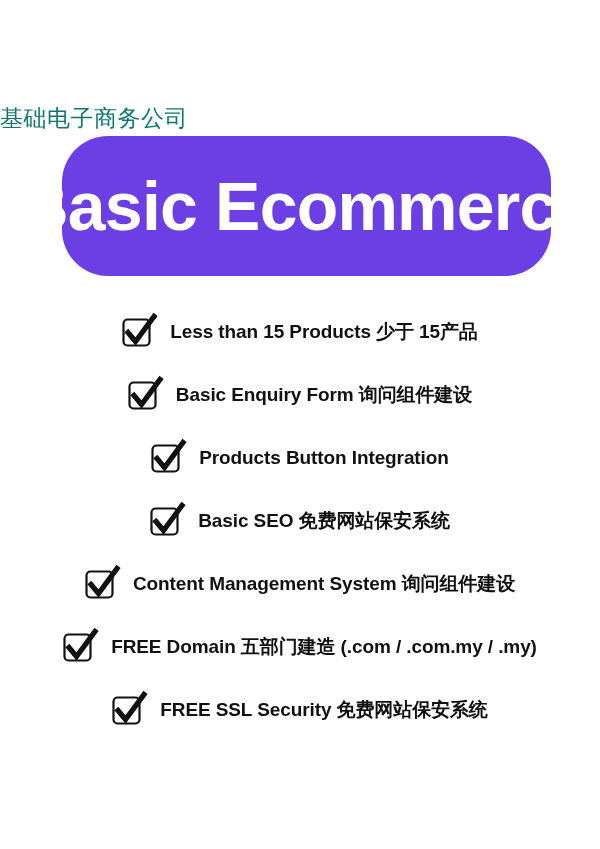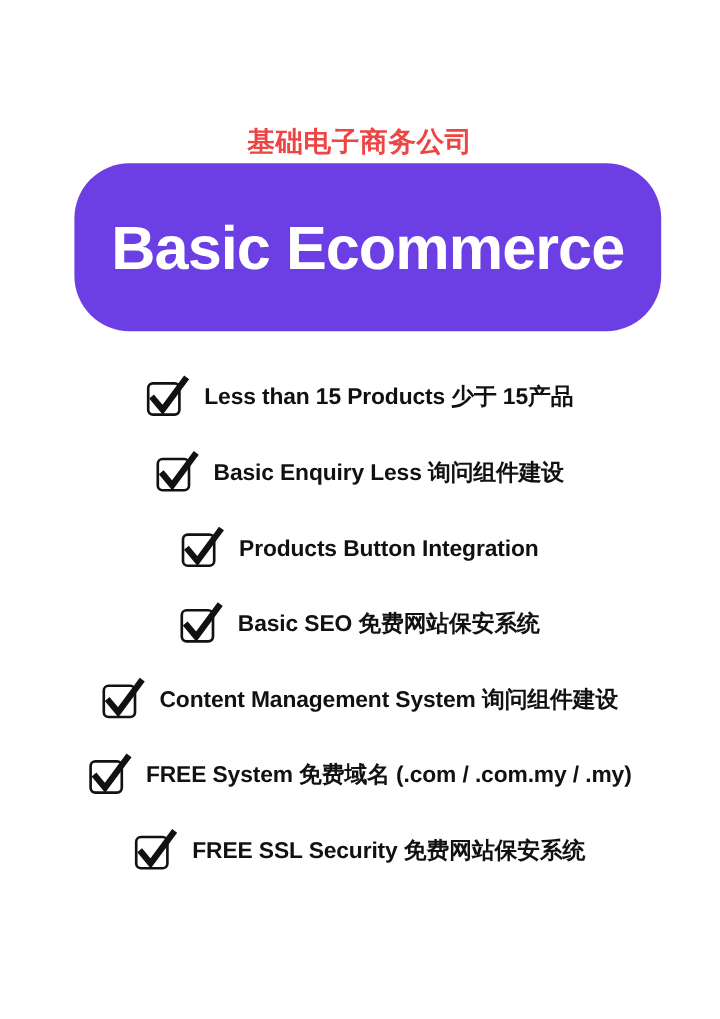--- a/index.html
+++ b/index.html
@@ -22,46 +22,46 @@
     display: block;
     position: relative;
   }
 
   
   .plan-subtitle {
     position: absolute;
     top: 104px;
     left: 0;
     width: 600px;
-    text-align: center;
+    text-align: left;
     font-size: 23px;
     line-height: 28px;
-    font-weight: 700;
-    color: #ef4444;
+    font-weight: 400;
+    color: #0f766e;
     letter-spacing: 0.5px;
     white-space: nowrap;
   }
 
   
   .plan-banner {
     position: absolute;
     left: 62px;
     top: 136px;
     width: 489px;
     height: 140px;
     background: #6B3FE4;
     border-radius: 46px;
     display: flex;
     align-items: center;
     justify-content: center;
     box-sizing: border-box;
   }
   .plan-title {
     color: #ffffff;
-    font-size: 51px;
+    font-size: 68px;
     font-weight: 700;
     line-height: 1;
     letter-spacing: -0.8px;
     white-space: nowrap;
     text-align: center;
     font-family: "Liberation Sans", "DejaVu Sans", sans-serif;
   }
 
   
   .feature-list {
@@ -128,21 +128,21 @@
       <span class="feature-label">Less than 15 Products 少于 15产品</span>
     </div>
 
     <div class="feature-item">
       <span class="check-icon">
         <svg viewBox="0 0 40 40" xmlns="http://www.w3.org/2000/svg">
           <rect x="4.5" y="9.5" width="26" height="26" rx="4" ry="4" fill="none" stroke="#111111" stroke-width="2.2"></rect>
           <path d="M9 22.5 L16.5 31.5 L35 6.5" fill="none" stroke="#111111" stroke-width="5.2" stroke-linecap="square" stroke-linejoin="miter"></path>
         </svg>
       </span>
-      <span class="feature-label">Basic Enquiry Less 询问组件建设</span>
+      <span class="feature-label">Basic Enquiry Form 询问组件建设</span>
     </div>
 
     <div class="feature-item">
       <span class="check-icon">
         <svg viewBox="0 0 40 40" xmlns="http://www.w3.org/2000/svg">
           <rect x="4.5" y="9.5" width="26" height="26" rx="4" ry="4" fill="none" stroke="#111111" stroke-width="2.2"></rect>
           <path d="M9 22.5 L16.5 31.5 L35 6.5" fill="none" stroke="#111111" stroke-width="5.2" stroke-linecap="square" stroke-linejoin="miter"></path>
         </svg>
       </span>
       <span class="feature-label">Products Button Integration</span>
@@ -169,21 +169,21 @@
       <span class="feature-label">Content Management System 询问组件建设</span>
     </div>
 
     <div class="feature-item">
       <span class="check-icon">
         <svg viewBox="0 0 40 40" xmlns="http://www.w3.org/2000/svg">
           <rect x="4.5" y="9.5" width="26" height="26" rx="4" ry="4" fill="none" stroke="#111111" stroke-width="2.2"></rect>
           <path d="M9 22.5 L16.5 31.5 L35 6.5" fill="none" stroke="#111111" stroke-width="5.2" stroke-linecap="square" stroke-linejoin="miter"></path>
         </svg>
       </span>
-      <span class="feature-label">FREE System 免费域名 (.com / .com.my / .my)</span>
+      <span class="feature-label">FREE Domain 五部门建造 (.com / .com.my / .my)</span>
     </div>
 
     <div class="feature-item">
       <span class="check-icon">
         <svg viewBox="0 0 40 40" xmlns="http://www.w3.org/2000/svg">
           <rect x="4.5" y="9.5" width="26" height="26" rx="4" ry="4" fill="none" stroke="#111111" stroke-width="2.2"></rect>
           <path d="M9 22.5 L16.5 31.5 L35 6.5" fill="none" stroke="#111111" stroke-width="5.2" stroke-linecap="square" stroke-linejoin="miter"></path>
         </svg>
       </span>
       <span class="feature-label">FREE SSL Security 免费网站保安系统</span>

